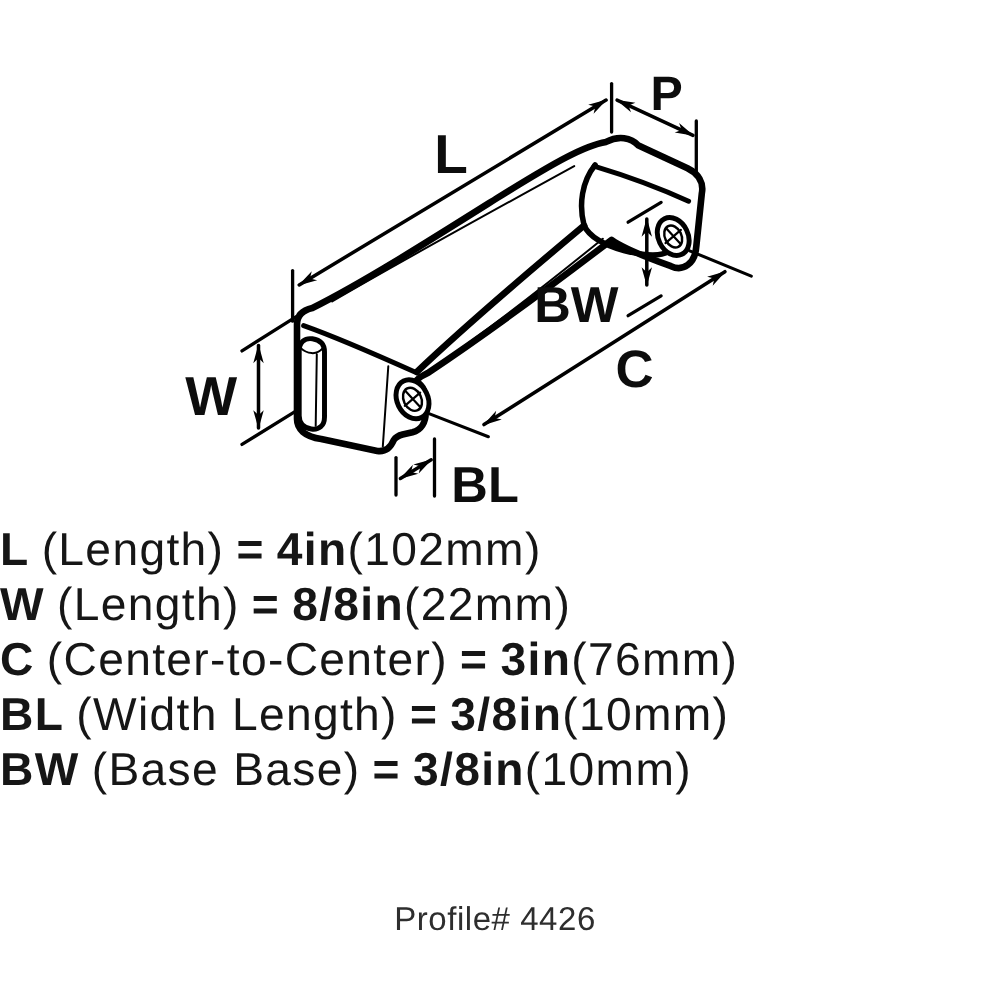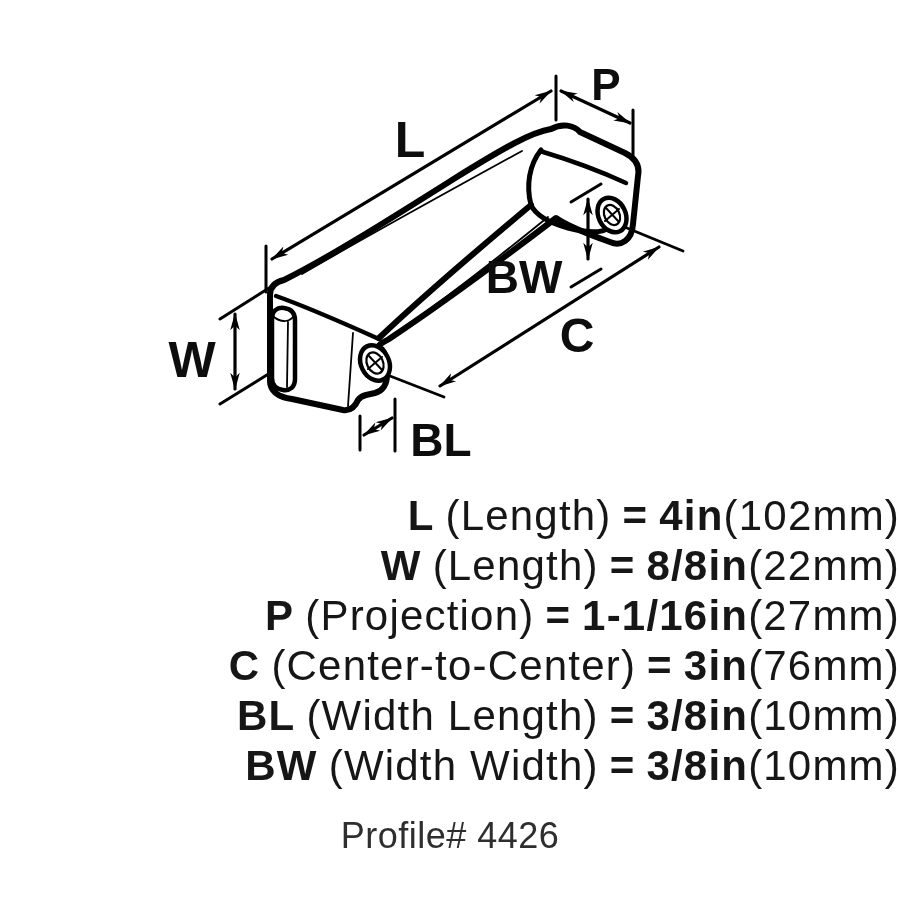--- a/index.html
+++ b/index.html
@@ -6,35 +6,35 @@
   .canvas{
     position:relative;width:900px;height:900px;background:#ffffff;overflow:hidden;
     font-family:"Liberation Sans", sans-serif;
   }
   .diagram-svg{position:absolute;left:0;top:0;}
   .dim-label{
     font-family:"Liberation Sans", sans-serif;
     font-weight:bold;fill:#0d0d0d;
   }
   .specs{
-    position:absolute;left:0;right:0;top:491px;
-    text-align:right;color:#161616;
+    position:absolute;left:0;right:0;top:475px;
+    text-align:left;color:#161616;
     font-size:42px;line-height:50px;letter-spacing:1.2px;
     white-space:nowrap;
   }
   .spec-line{height:50px;}
   .spec-code{font-weight:bold;margin-right:11px;}
   .spec-name{font-weight:normal;margin-right:11px;}
   .spec-eq{font-weight:bold;margin-right:11px;}
   .spec-val{font-weight:bold;}
   .spec-metric{font-weight:normal;}
   .footer{
     position:absolute;left:0;right:0;top:821px;
     text-align:center;color:#2e2e2e;
-    font-size:36px;line-height:30px;letter-spacing:0.5px;
+    font-size:30px;line-height:30px;letter-spacing:0.5px;
   }
 </style>
 </head>
 <body>
 
 <div class="canvas">
 
   <svg class="diagram-svg" width="900" height="900" viewBox="0 0 900 900">
     <defs>
       <marker id="arr" viewBox="0 0 20 12" refX="18" refY="6" markerWidth="19" markerHeight="12" markerUnits="userSpaceOnUse" orient="auto-start-reverse">
@@ -129,27 +129,24 @@
   </svg>
 
   <div class="specs">
     <div class="spec-line">
       <span class="spec-code">L</span><span class="spec-name">(Length)</span><span class="spec-eq">=</span><span class="spec-val">4in</span><span class="spec-metric">(102mm)</span>
     </div>
     <div class="spec-line">
       <span class="spec-code">W</span><span class="spec-name">(Length)</span><span class="spec-eq">=</span><span class="spec-val">8/8in</span><span class="spec-metric">(22mm)</span>
     </div>
     <div class="spec-line">
-      <span class="spec-code">P</span><span class="spec-name">(Projection)</span><span class="spec-eq">=</span><span class="spec-val">1-1/16in</span><span class="spec-metric">(27mm)</span>
-    </div>
-    <div class="spec-line">
       <span class="spec-code">C</span><span class="spec-name">(Center-to-Center)</span><span class="spec-eq">=</span><span class="spec-val">3in</span><span class="spec-metric">(76mm)</span>
     </div>
     <div class="spec-line">
       <span class="spec-code">BL</span><span class="spec-name">(Width Length)</span><span class="spec-eq">=</span><span class="spec-val">3/8in</span><span class="spec-metric">(10mm)</span>
     </div>
     <div class="spec-line">
-      <span class="spec-code">BW</span><span class="spec-name">(Width Width)</span><span class="spec-eq">=</span><span class="spec-val">3/8in</span><span class="spec-metric">(10mm)</span>
+      <span class="spec-code">BW</span><span class="spec-name">(Base Base)</span><span class="spec-eq">=</span><span class="spec-val">3/8in</span><span class="spec-metric">(10mm)</span>
     </div>
   </div>
 
   <div class="footer">Profile# 4426</div>
 </div>
 
 </body></html>

